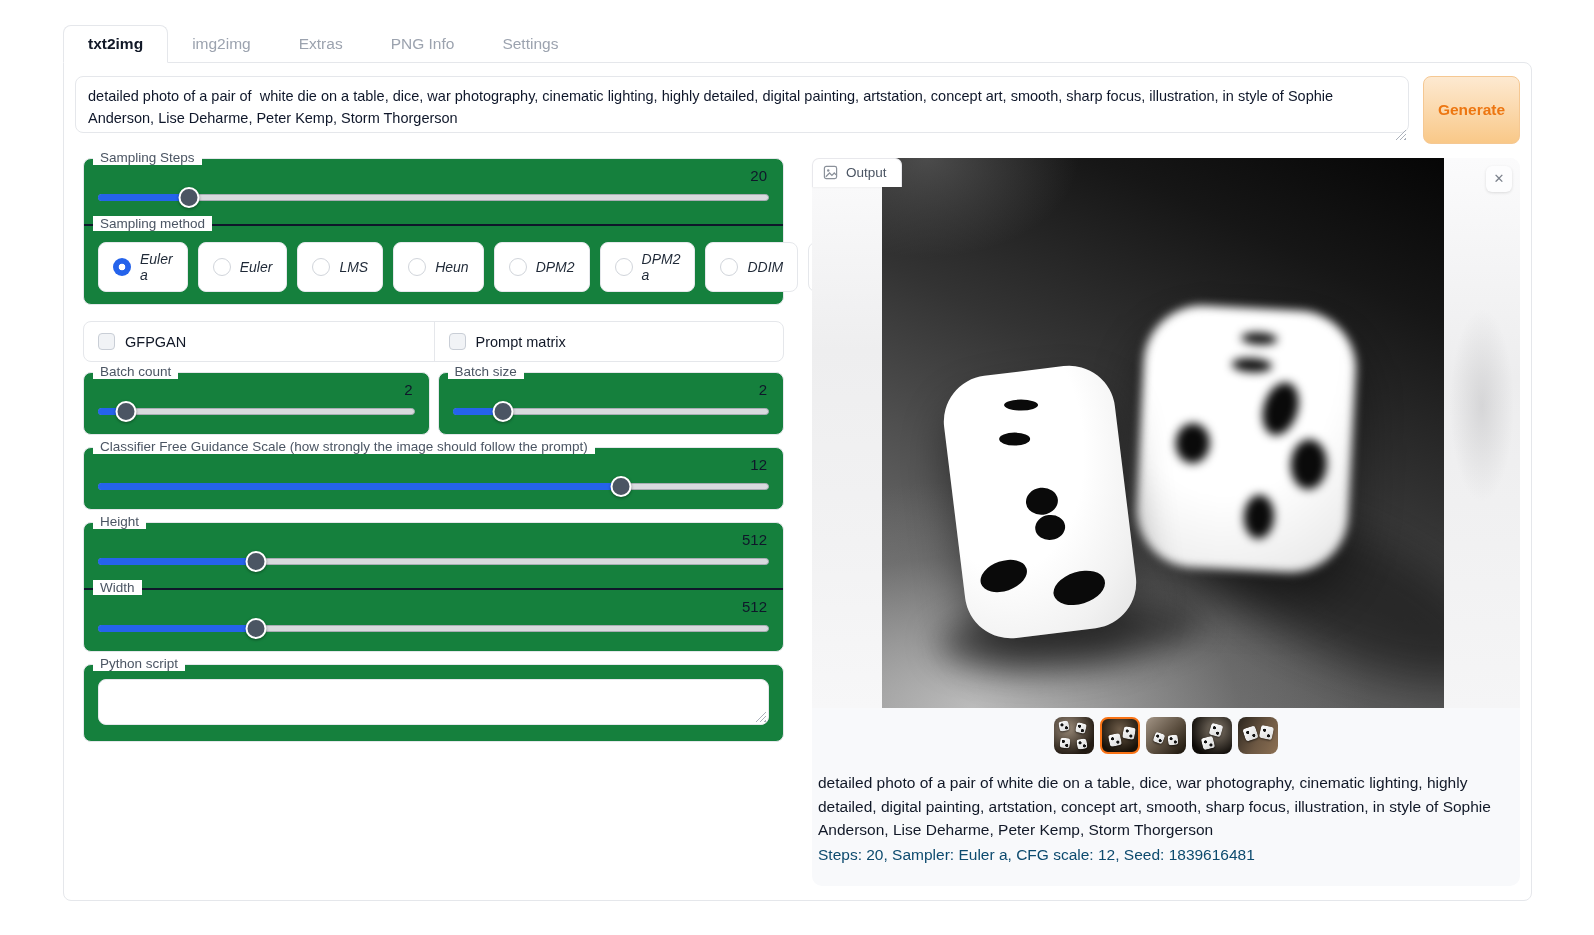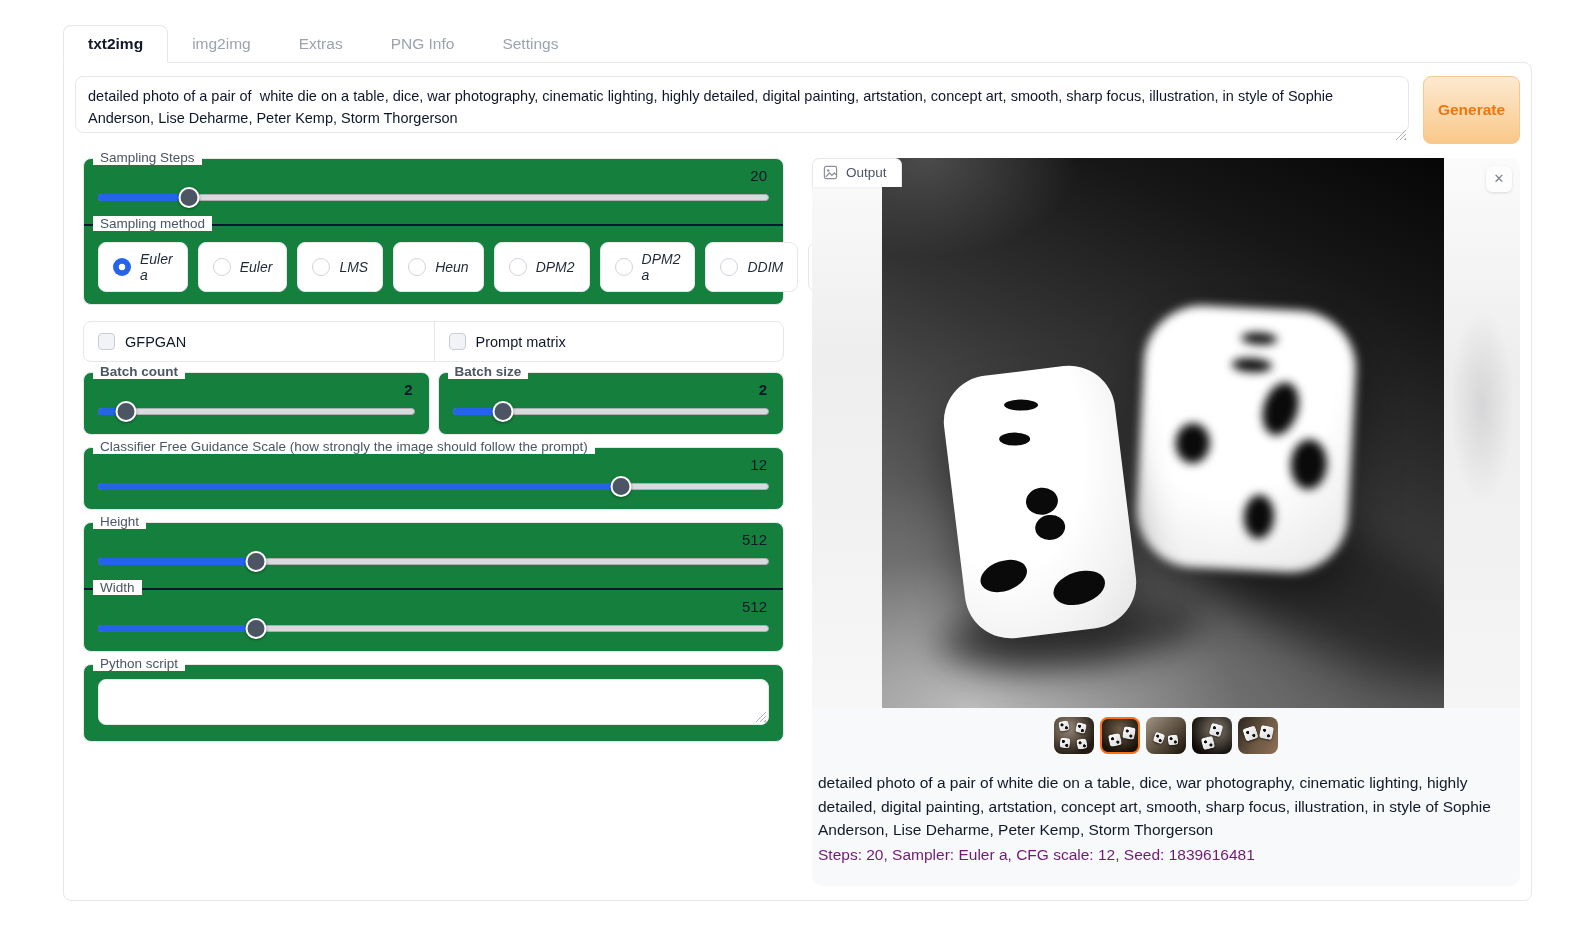--- a/index.html
+++ b/index.html
@@ -53,21 +53,21 @@
           padding:8px 14px; background:#fff; font-size:14px; color:#1f2937; cursor:pointer;font-style:italic; }
   .rdot { width:18px; height:18px; border-radius:50%; border:1.5px solid #d1d5db; background:#fff; flex:0 0 auto; }
   .rdot.on { border:none; background:radial-gradient(circle, #fff 0 3.2px, #2563eb 3.6px); }
 
   
   .split { display:grid; grid-template-columns:1fr 1fr; border:1px solid #e5e7eb; border-radius:8px; overflow:hidden; margin:16px 0 10px; }
   .cell { padding:11px 14px; display:flex; gap:10px; align-items:center; font-size:14.5px; color:#111827; }
   .cell + .cell { border-left:1px solid #e5e7eb; }
   .cbox { width:17px; height:17px; border-radius:4px; background:#f1f3f6; border:1px solid #c9ced6; cursor:pointer; }
   .batch-row { display:flex; gap:8px; margin-bottom:12px; }
-  .batch-row .panel { flex:1;font-weight:bold; }
+  .batch-row .panel { flex:1; }
 
   .gap8 { margin-bottom:12px; }
 
   
   .seed-box { display:flex; align-items:center; border:1px solid #e5e7eb; border-radius:8px; height:38px;
               padding:0 6px 0 12px; background:#fff; margin-top:2px; }
   .seed-box input { flex:1; border:none; outline:none; font-size:14.5px; color:#0f172a; font-family:"Liberation Sans", sans-serif; }
   .spin { width:22px; height:30px; border-radius:5px; background:#f3f4f6; display:flex; flex-direction:column;
           align-items:center; justify-content:center; gap:1px; cursor:pointer; color:#6b7280; }
 
@@ -130,21 +130,21 @@
   .t4 { background:radial-gradient(circle at 60% 35%, #857a6c, #0e0b08 78%); }
   .t4 .md:nth-child(1){ left:18px; top:7px; transform:rotate(16deg); }
   .t4 .md:nth-child(2){ left:10px; top:20px; transform:rotate(-14deg); }
   .t5 { background:linear-gradient(120deg,#2a241d 0%, #6d5843 55%, #8d7154 100%); }
   .t5 .md:nth-child(1){ left:6px; top:10px; width:13px; height:13px; transform:rotate(-18deg); }
   .t5 .md:nth-child(2){ left:22px; top:9px; width:13px; height:13px; transform:rotate(12deg); }
 
   
   .caption-wrap { padding:17px 8px 0 6px; max-width:702px; }
   .caption { font-size:15.5px; line-height:1.53; color:#111827; }
-  .params  { font-size:15.5px; line-height:1.5; color:#701a75; margin-top:1px; }
+  .params  { font-size:15.5px; line-height:1.5; color:#0c4a6e; margin-top:1px; }
   .time    { font-size:13.5px; color:#6b7280; margin-top:4px; }
 </style>
 </head>
 <body>
 
 <div class="app">
 
   <div class="tabbar">
     <div class="tab active">txt2img</div>
     <div class="tab">img2img</div>

